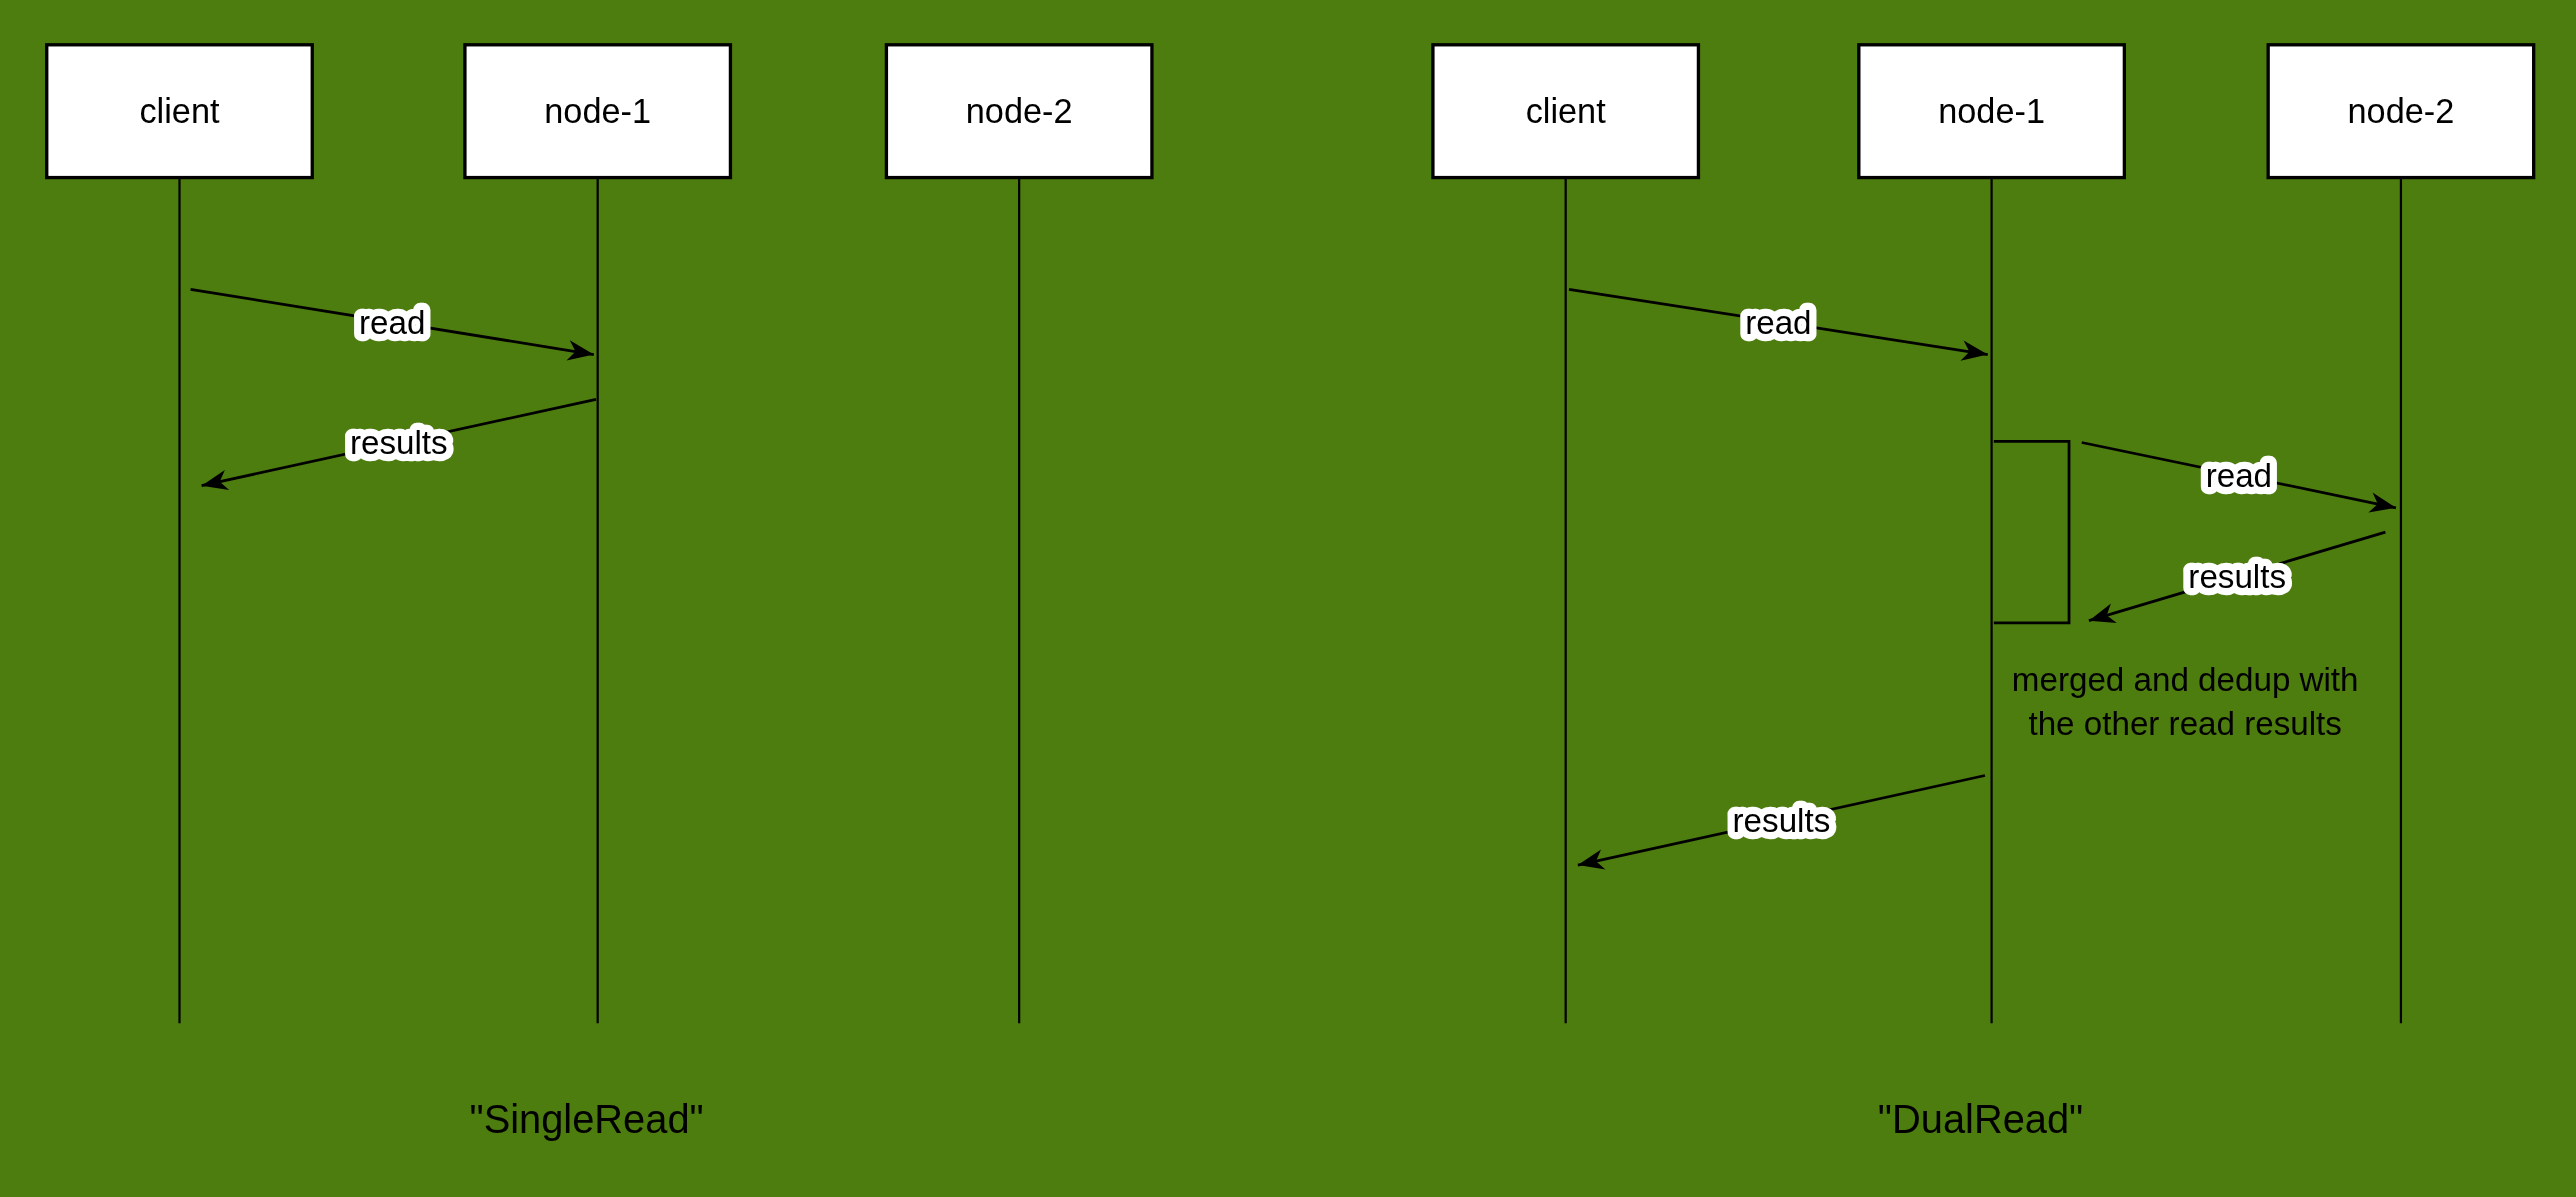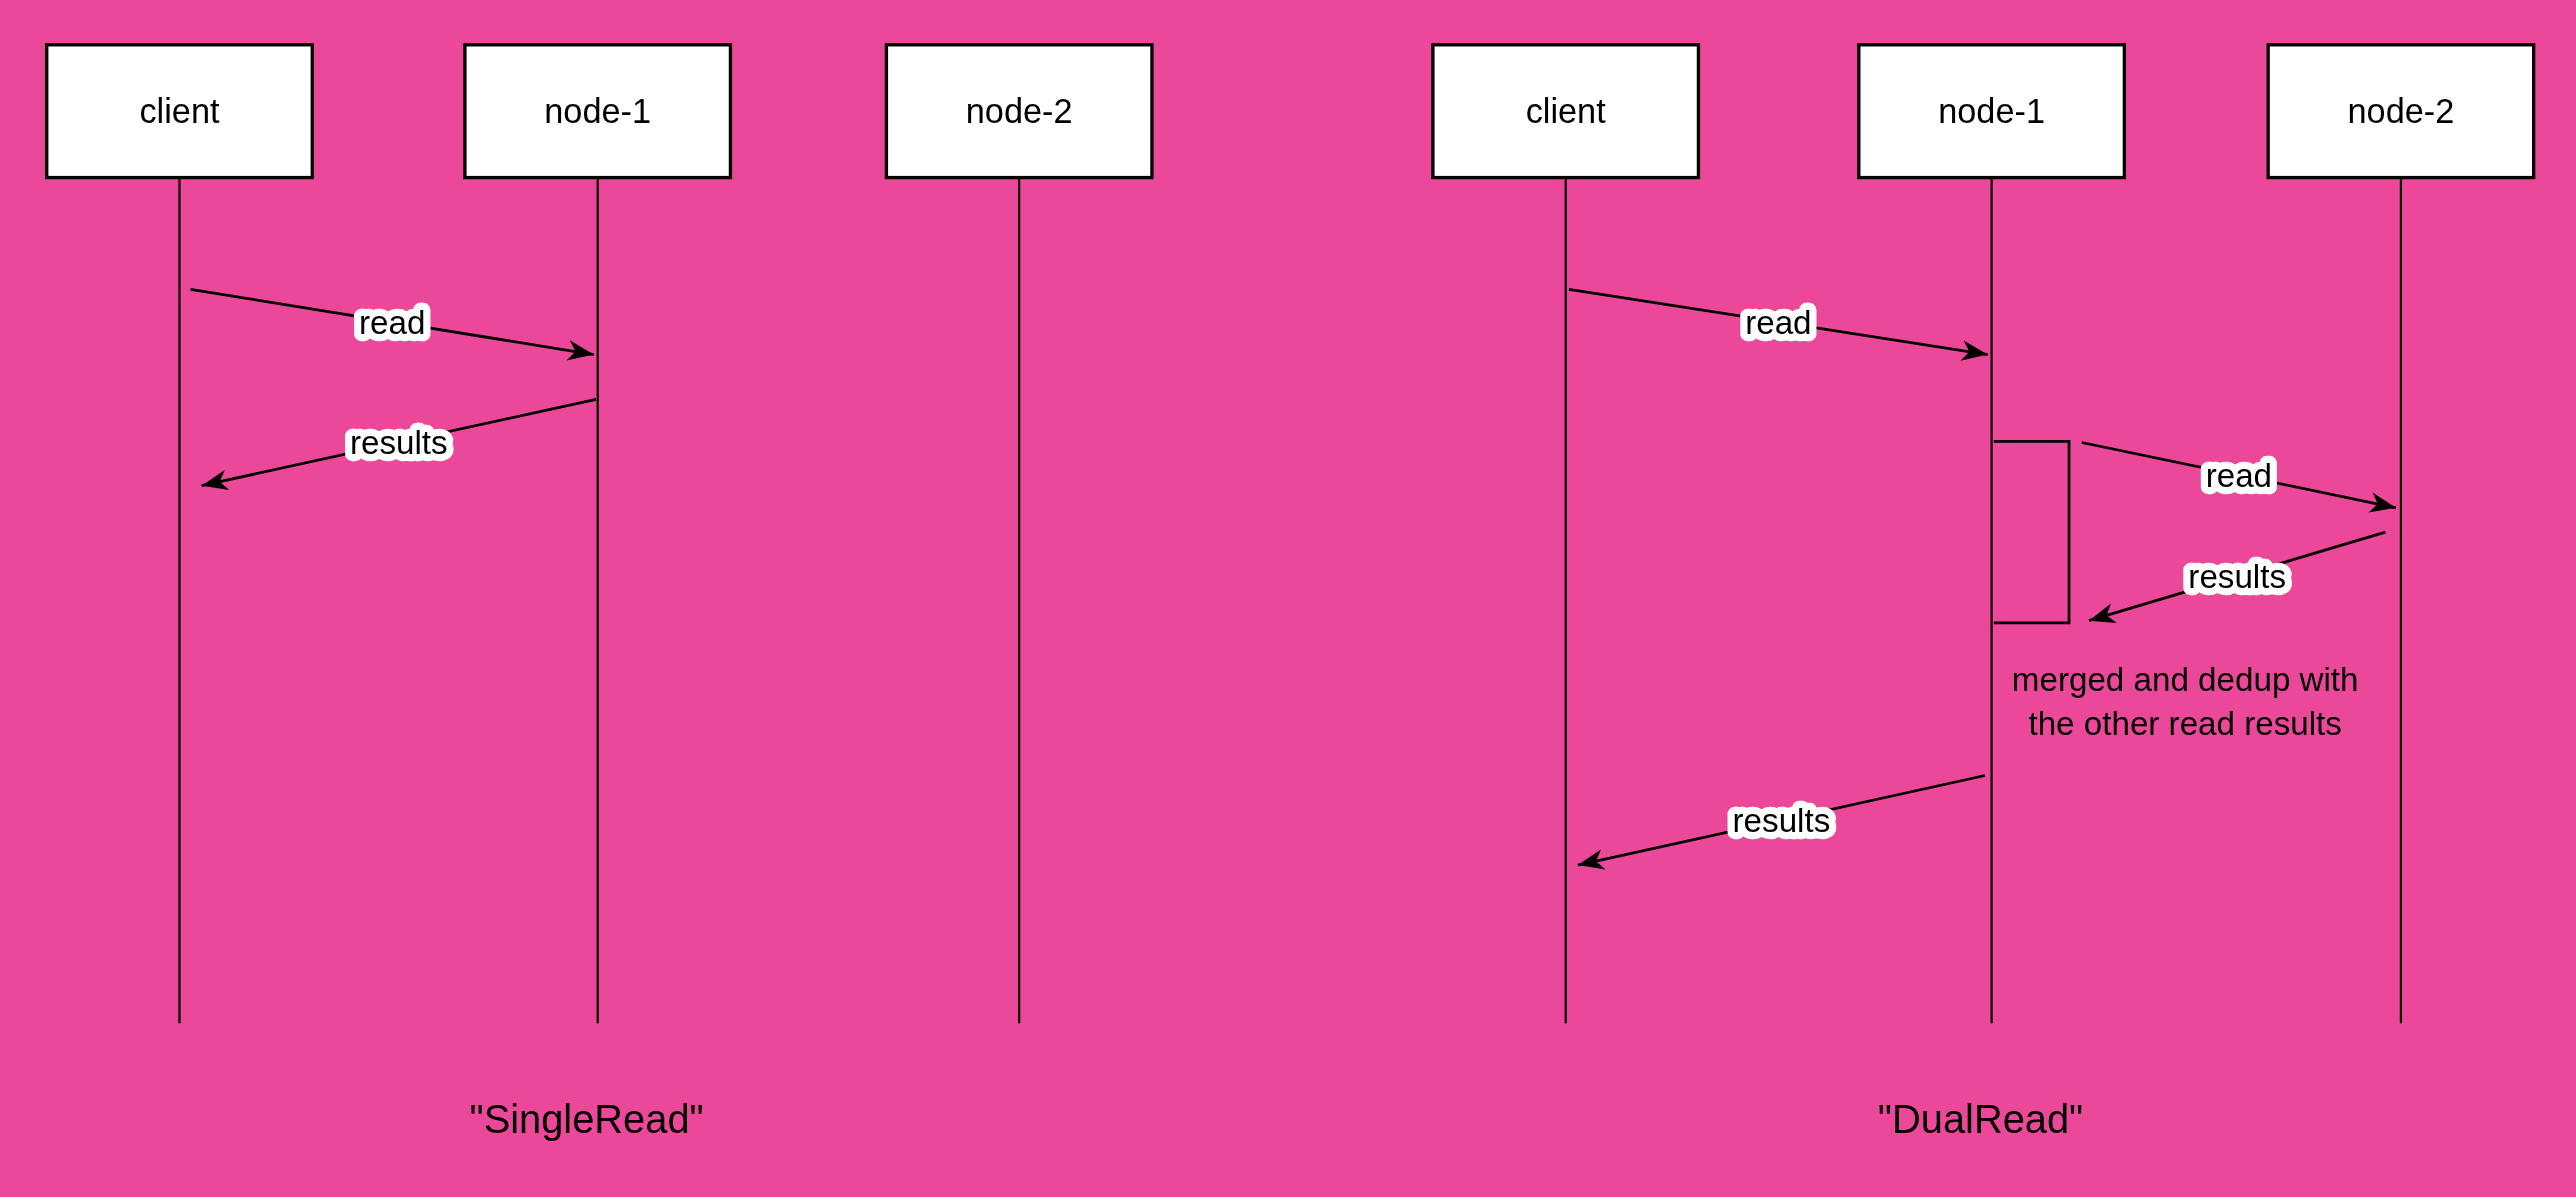--- a/index.html
+++ b/index.html
@@ -4,21 +4,21 @@
 <style>
   html, body {
     margin: 0;
     padding: 0;
     background: #ffffff;
   }
   #canvas {
     position: relative;
     width: 2576px;
     height: 1197px;
-    background: #ec4899;
+    background: #4d7c0f;
     overflow: hidden;
   }
   svg text {
     font-family: "Liberation Sans", sans-serif;
     fill: #000000;
   }
   .actor-label   { font-size: 62px; }
   .message-label { font-size: 60px; paint-order: stroke; stroke: #ffffff; stroke-width: 26px; stroke-linejoin: round; }
   .note-label    { font-size: 60px; }
   .caption-label { font-size: 72px; }

